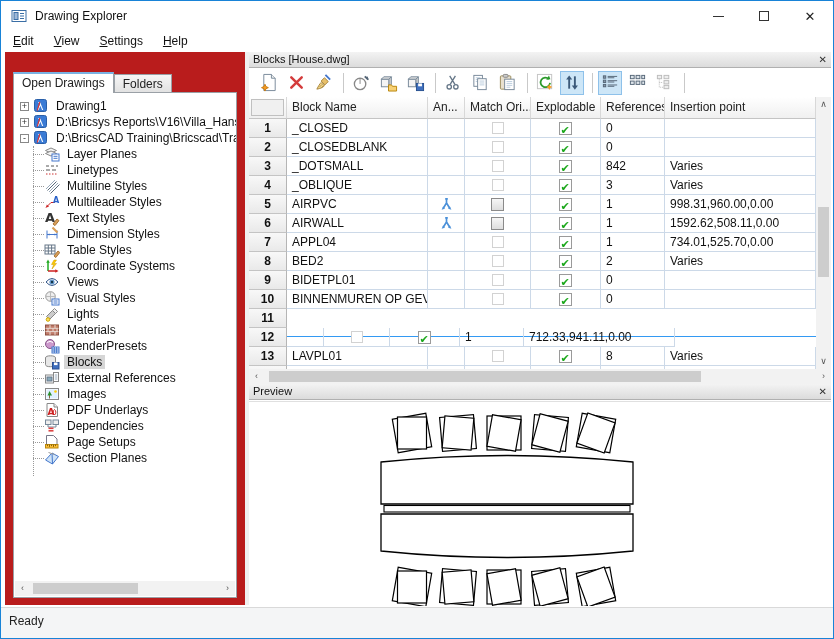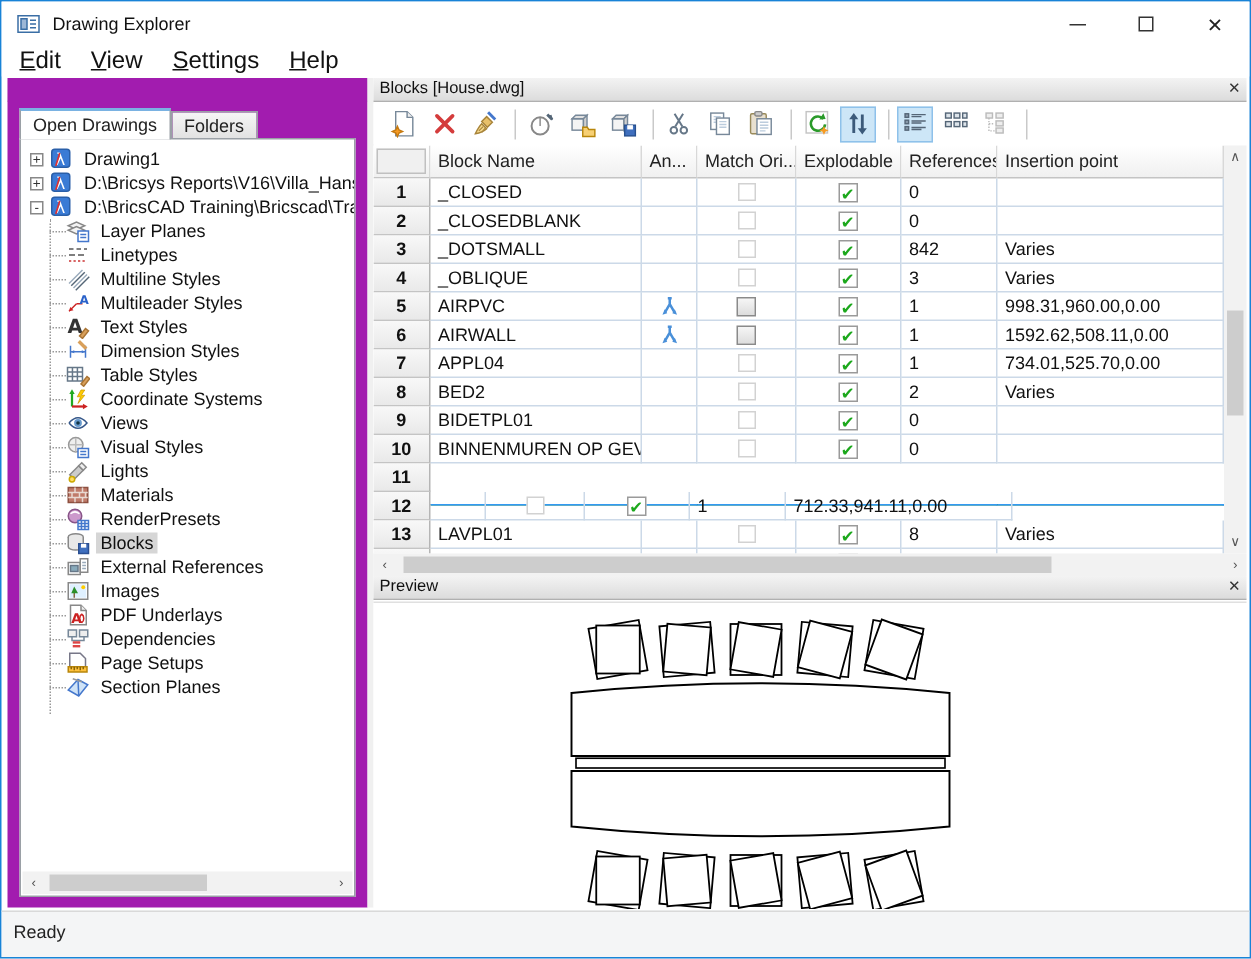--- a/index.html
+++ b/index.html
@@ -11,29 +11,29 @@
   #title-icon { position:absolute; left:10px; top:7px; width:16px; height:16px; }
   #title-text { position:absolute; left:34px; top:8px; font-size:12px; color:#111; }
   .winbtn { position:absolute; top:0; width:46px; height:30px; display:flex; align-items:center; justify-content:center; color:#222; }
   #btn-min { right:92px; } #btn-max { right:46px; } #btn-close { right:0; }
   #btn-min .dash { width:11px; height:1px; background:#333; }
   #btn-max .box { width:10px; height:10px; border:1px solid #333; }
   #btn-close .x { font-size:13px; line-height:1; }
 
   
   #menubar { position:absolute; left:0; top:30px; width:832px; height:20px; background:#fff; display:flex; align-items:center; }
-  .menu-item { font-size:16px; color:#111; padding:2px 8px; margin-left:4px; cursor:default; }
+  .menu-item { font-size:12px; color:#111; padding:2px 8px; margin-left:4px; cursor:default; }
   .menu-item .u { text-decoration:underline; }
 
   
   .panel-header { position:absolute; height:16px; background:linear-gradient(#f3f3f3,#dcdcdc); border-bottom:1px solid #b0b0b0; font-size:11px; color:#111; line-height:15px; padding-left:4px; }
   .panel-close { position:absolute; right:4px; top:0; font-size:10px; color:#333; line-height:15px; cursor:default; }
 
   
-  #drawings-panel { position:absolute; left:4px; top:51px; width:240px; height:553px; background:#a21caf; }
+  #drawings-panel { position:absolute; left:4px; top:51px; width:240px; height:553px; background:#b91c1c; }
   #drawings-header { left:4px; top:51px; width:240px; }
   #tabs { position:absolute; left:8px; top:20px; height:20px; display:flex; }
   .tab { font-size:12px; padding:2px 8px 3px 8px; border:1px solid #9aa0a6; border-bottom:none; background:linear-gradient(#f6f6f6,#e2e2e2); color:#222; position:relative; }
   .tab.active { background:#fff; z-index:3; border-top:2px solid #7ab2e2; height:21px; }
   .tab.inactive { margin-top:2px; height:18px; }
   #tree-box { position:absolute; left:8px; top:40px; width:224px; height:506px; border:1px solid #9aa0a6; background:#fff; overflow:hidden; z-index:2; }
   #tree { position:absolute; left:0; top:5px; width:100%; }
   .tree-row { height:16px; display:flex; align-items:center; font-size:12px; color:#111; white-space:nowrap; position:relative; }
   .tree-row .expander { width:9px; height:9px; border:1px solid #888; background:#fff; font-size:9px; line-height:7px; text-align:center; margin-left:6px; margin-right:4px; color:#333; flex:none; }
   .tree-row .conn { width:11px; height:1px; border-bottom:1px dotted #999; margin-left:19px; flex:none; }
@@ -55,21 +55,21 @@
   
   #table { position:absolute; left:248px; top:96px; width:567px; height:272px; background:#fff; overflow:hidden; }
   #table-header { display:flex; height:22px; }
   .th { background:linear-gradient(#ffffff,#f0f0f0); border-right:1px solid #d8d8d8; border-bottom:1px solid #c4c4c4; font-size:12px; color:#222; line-height:21px; padding-left:5px; flex:none; overflow:hidden; white-space:nowrap; }
   .th.num-h { padding:2px; }
   .th.num-h .inbox { width:100%; height:100%; background:#f0f0f0; border:1px solid #c0c0c0; }
   .table-row { display:flex; height:19px; }
   .td { border-right:1px solid #ccd9e8; border-bottom:1px solid #ccd9e8; font-size:12px; color:#111; line-height:18px; padding-left:5px; flex:none; overflow:hidden; white-space:nowrap; display:flex; align-items:center; }
   .td.cnum { background:linear-gradient(#f8f8f8,#e9e9e9); border-right:1px solid #b5b5b5; border-bottom:1px solid #c4c4c4; font-weight:bold; justify-content:center; padding-left:0; }
   .td.center { justify-content:center; padding-left:0; }
-  .table-row.sel .td:not(.cnum) { background:#15803d; color:#fff; border-right-color:#3399f3; border-bottom-color:#3399f3;margin-top:27px; }
+  .table-row.sel .td:not(.cnum) { background:#a21caf; color:#fff; border-right-color:#3399f3; border-bottom-color:#3399f3;margin-top:27px; }
   .anbox { width:24px; height:16px; background:transparent; display:flex; align-items:center; justify-content:center; }
   .table-row.sel .anbox { background:#fff; }
   .cb { width:12px; height:12px; background:#fff; border:1px solid #d2d2d2; position:relative; }
   .cb.en { width:13px; height:13px; border:1px solid #8a8a8a; background:linear-gradient(#f6f6f6,#ddd); }
   .cb.checked { width:13px; height:13px; border:1px solid #9a9a9a; background:#fff; }
   .cb.checked::after { content:"✔"; position:absolute; left:0.5px; top:-2px; font-size:11px; color:#1ca81c; font-weight:bold; }
 
   
   #table-vscroll { position:absolute; left:815px; top:96px; width:15px; height:272px; background:#f2f2f2; }
   #vthumb { position:absolute; left:2px; top:110px; width:11px; height:70px; background:#cdcdcd; }

